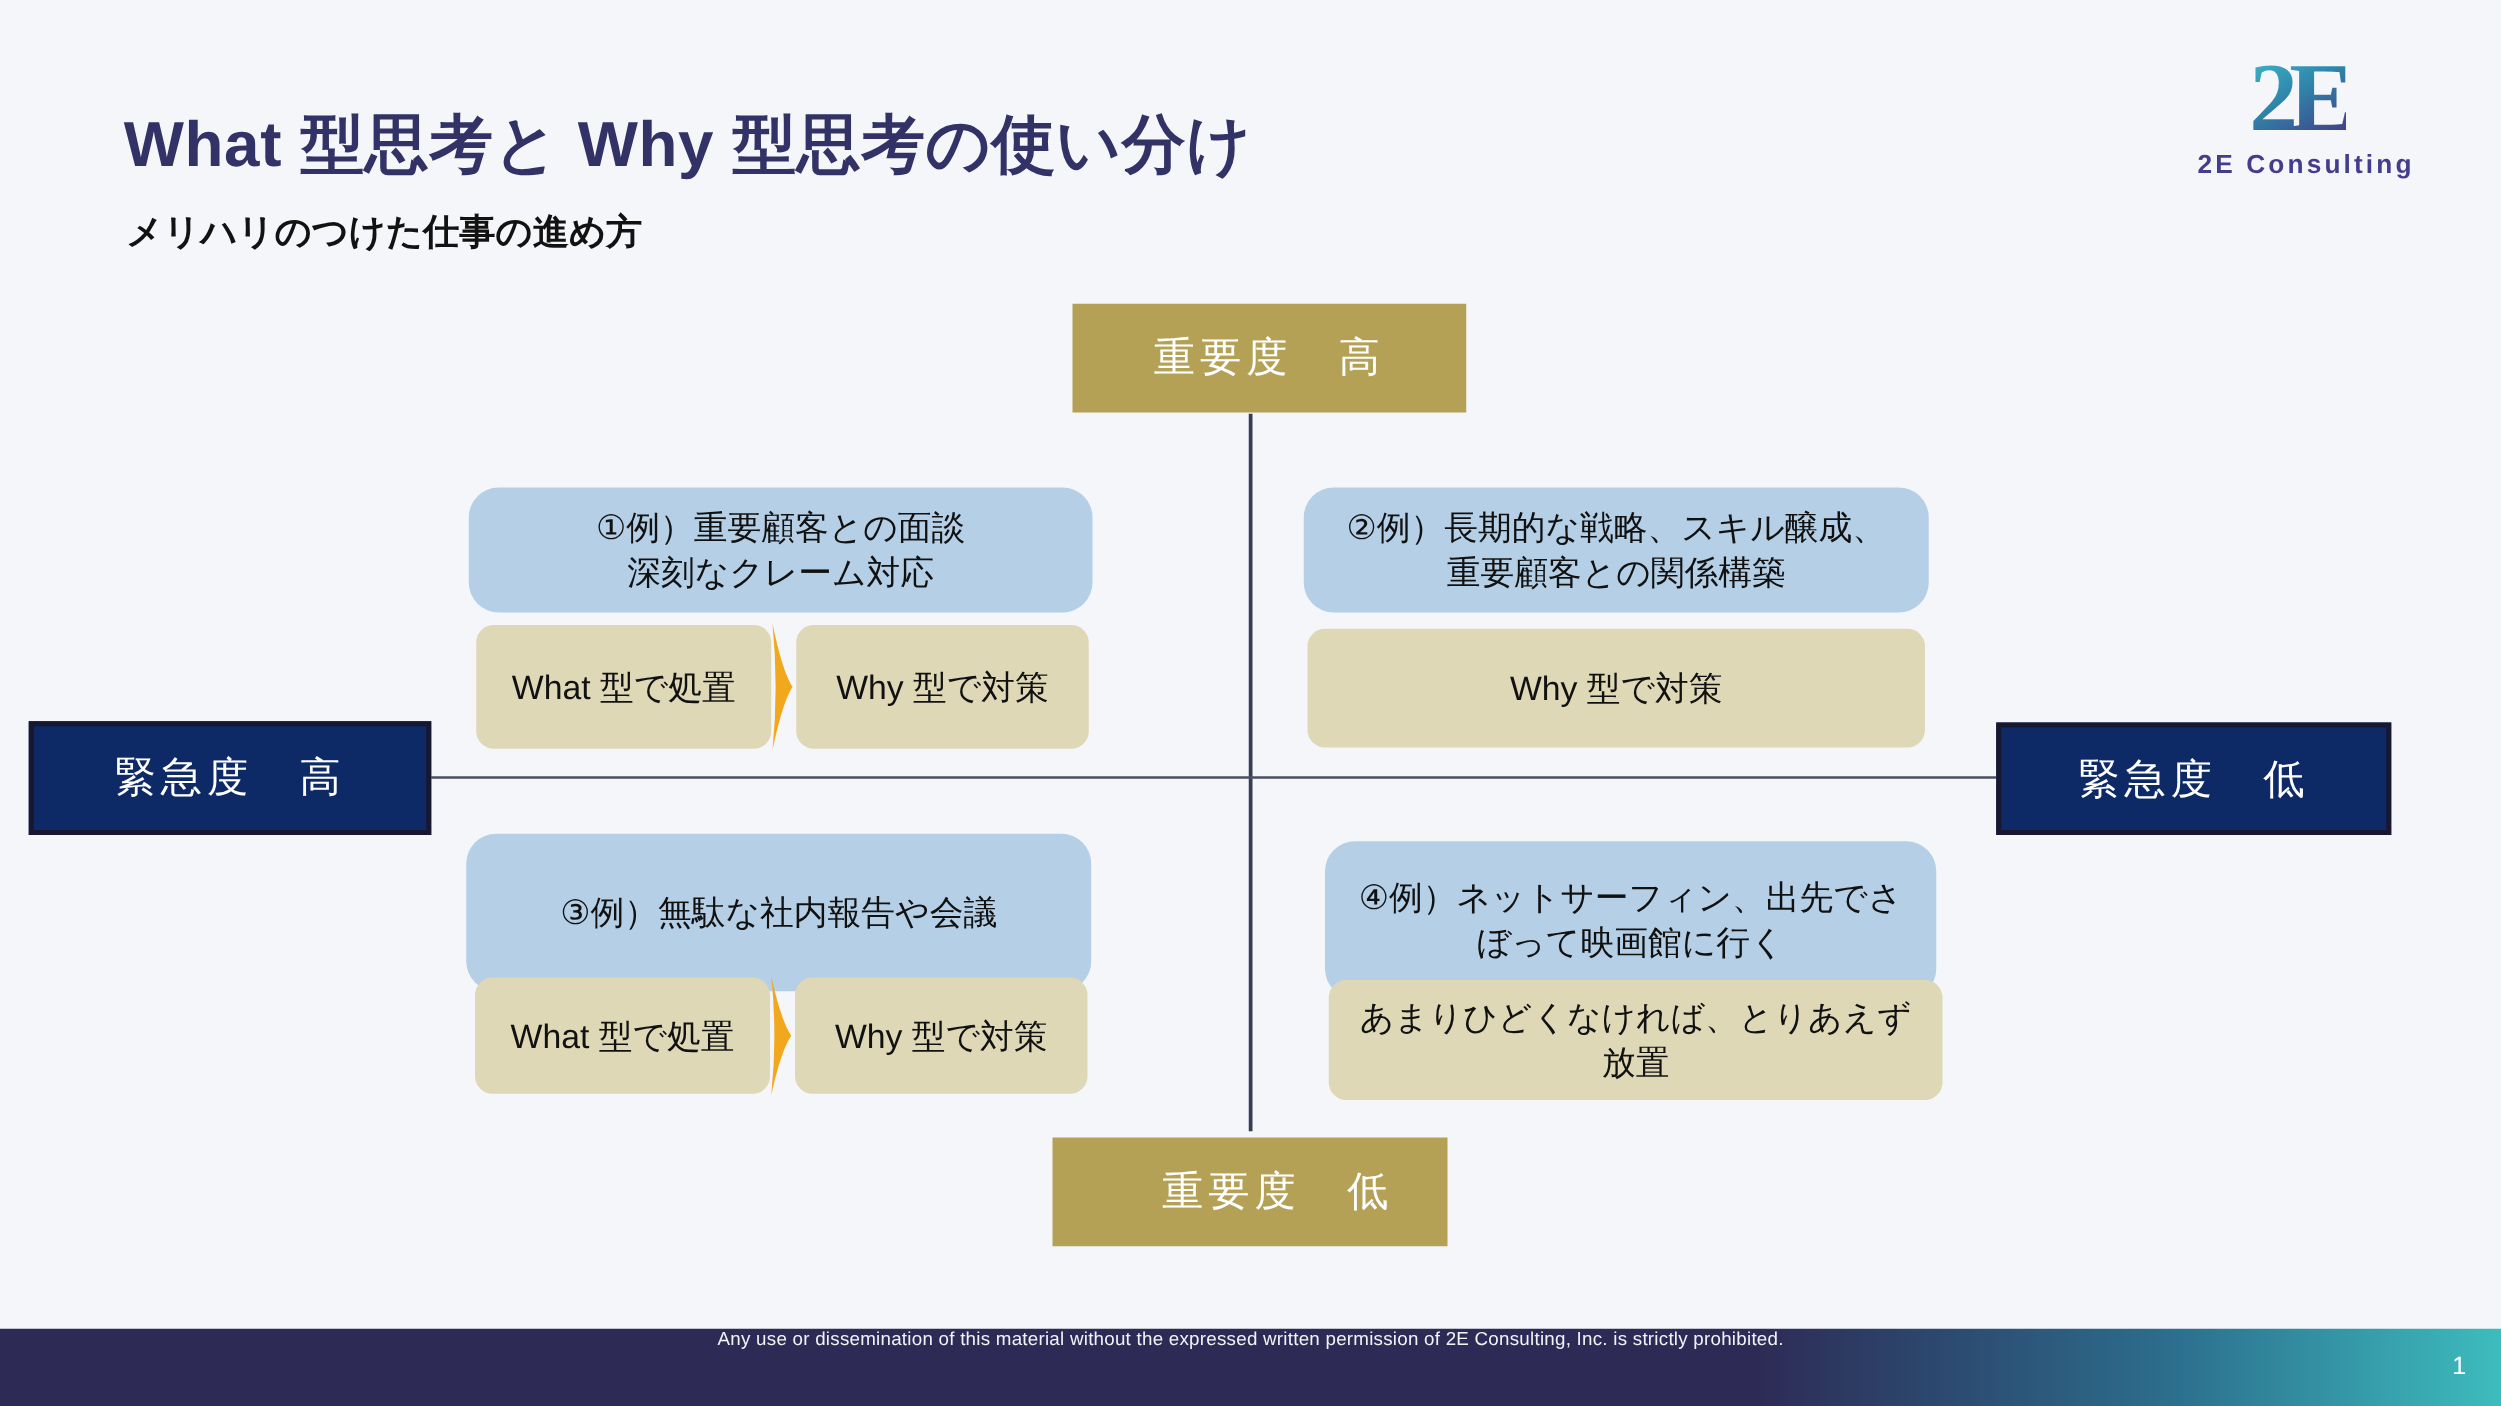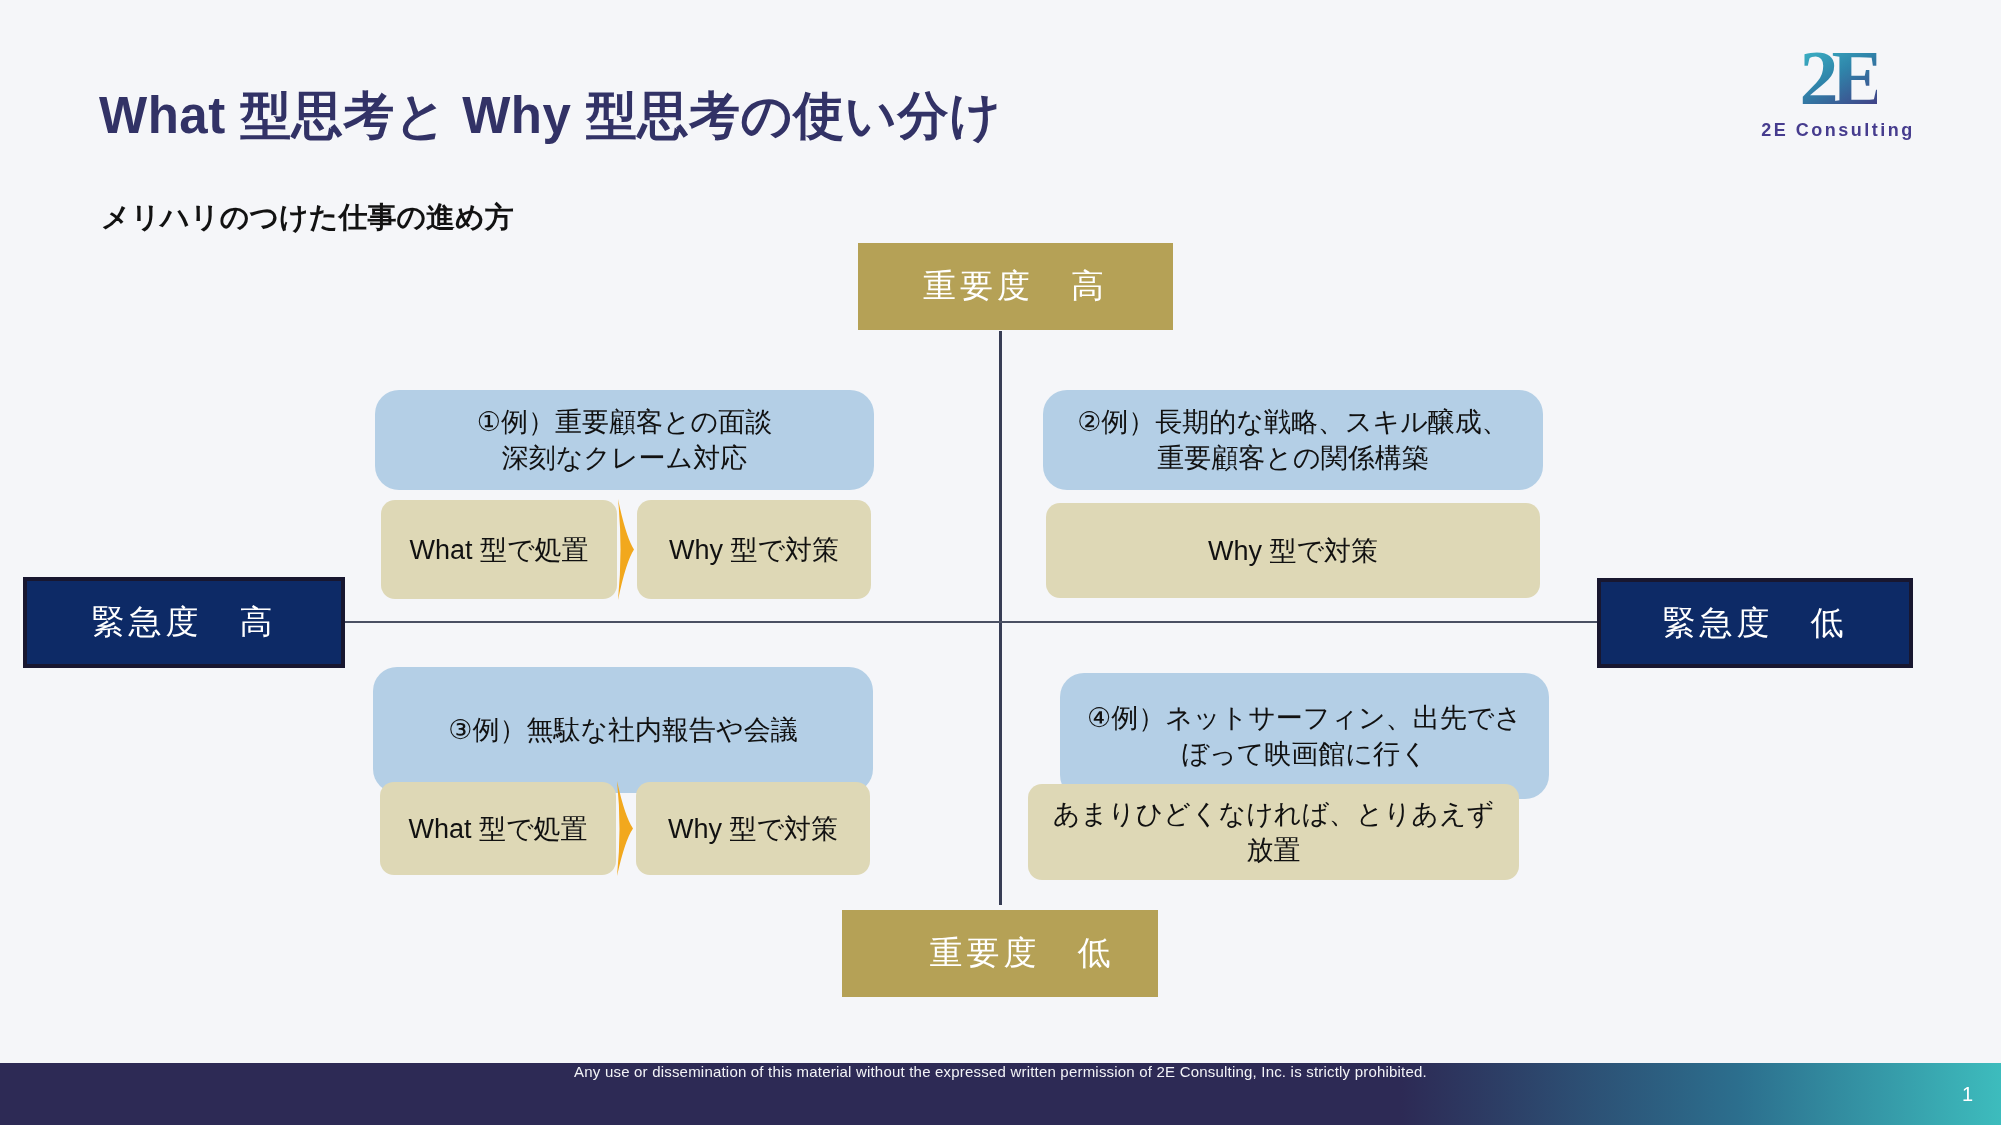--- a/index.html
+++ b/index.html
@@ -11,34 +11,34 @@
   }
   .preline { white-space:pre-line; }
 
   
   .title {
     position:absolute; left:99px; top:82px;
     font-size:51px; font-weight:700; color:#323266; letter-spacing:0.5px;
   }
   .subtitle {
     position:absolute; left:101px; top:166px;
-    font-size:29px; font-weight:700; color:#121212;margin-top:32px;
+    font-size:29px; font-weight:700; color:#121212;
   }
 
   
   .logo { position:absolute; left:1758px; top:38px; width:160px; text-align:center; }
   .logo-mark {
     display:inline-block;
     font-family:"Liberation Serif","DejaVu Serif",serif;
     font-size:78px; line-height:80px; font-weight:700; letter-spacing:-7px;
     background:linear-gradient(150deg,#3fc0cd 0%,#2f86ab 45%,#45307e 100%);
     -webkit-background-clip:text; background-clip:text; color:transparent;
   }
   .logo-name {
-    margin-top:2px; font-size:18px; font-weight:700; letter-spacing:2.5px;
+    margin-top:2px; font-size:21px; font-weight:700; letter-spacing:2.5px;
     color:#463c8e; white-space:nowrap;
   }
 
   
   .v-line { position:absolute; left:999px; top:331px; width:3px; height:574px; background:#373d55; }
   .h-line { position:absolute; left:345px; top:621px; width:1252px; height:2px; background:#4a5063; }
 
   .axis-gold {
     position:absolute; background:#b5a156; color:#ffffff;
     display:flex; align-items:center; justify-content:center;
@@ -73,21 +73,21 @@
 
   .q2-example { left:1043px; top:390px; width:500px; height:100px; }
   .q2-action  { left:1046px; top:503px; width:494px; height:95px; }
 
   .q3-example { left:373px; top:667px; width:500px; height:126px; }
   .q3-action-left  { left:380px; top:782px; width:236px; height:93px; }
   .q3-action-right { left:636px; top:782px; width:234px; height:93px; }
   .q3-arrow { position:absolute; left:614px; top:781px; width:22px; height:95px; }
 
   .q4-example { left:1060px; top:673px; width:489px; height:126px; }
-  .q4-action  { left:1028px; top:784px; width:491px; height:96px; }
+  .q4-action  { left:1063px; top:784px; width:491px; height:96px; }
 
   .flow-arrow-svg { width:100%; height:100%; display:block; }
 
   
   .footer {
     position:absolute; left:0; top:1063px; width:2001px; height:62px;
     background:linear-gradient(90deg,#2d2a55 0%,#2d2a55 70%,#2c6f8e 87%,#3dbcbd 100%);
     display:flex; justify-content:center;
   }
   .footer-text { font-size:15px; color:#f2f3f7; letter-spacing:0.2px; }

